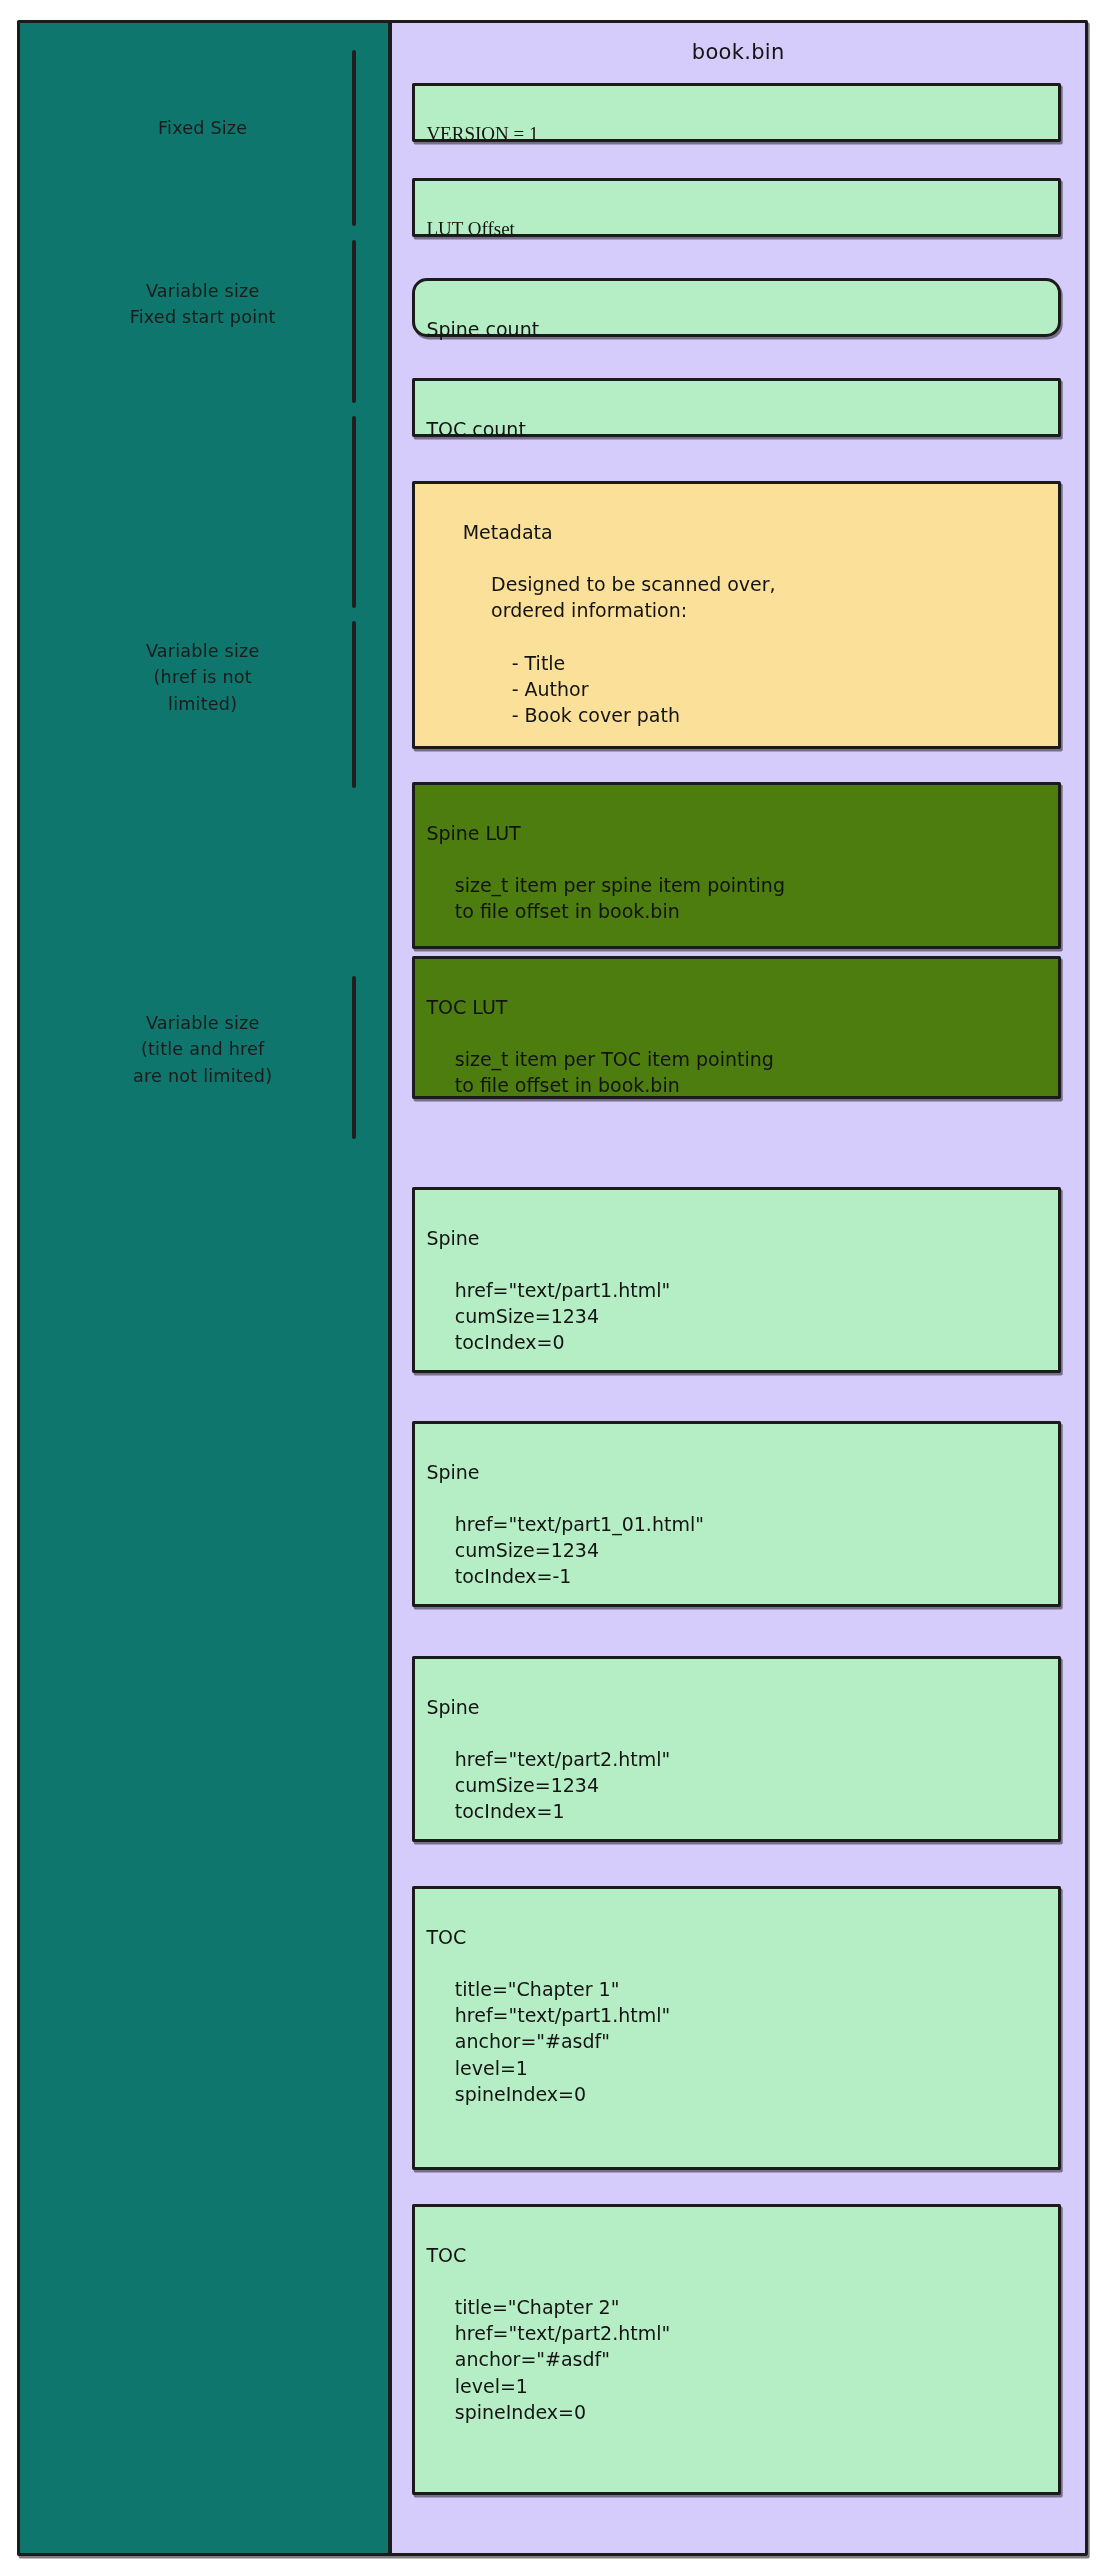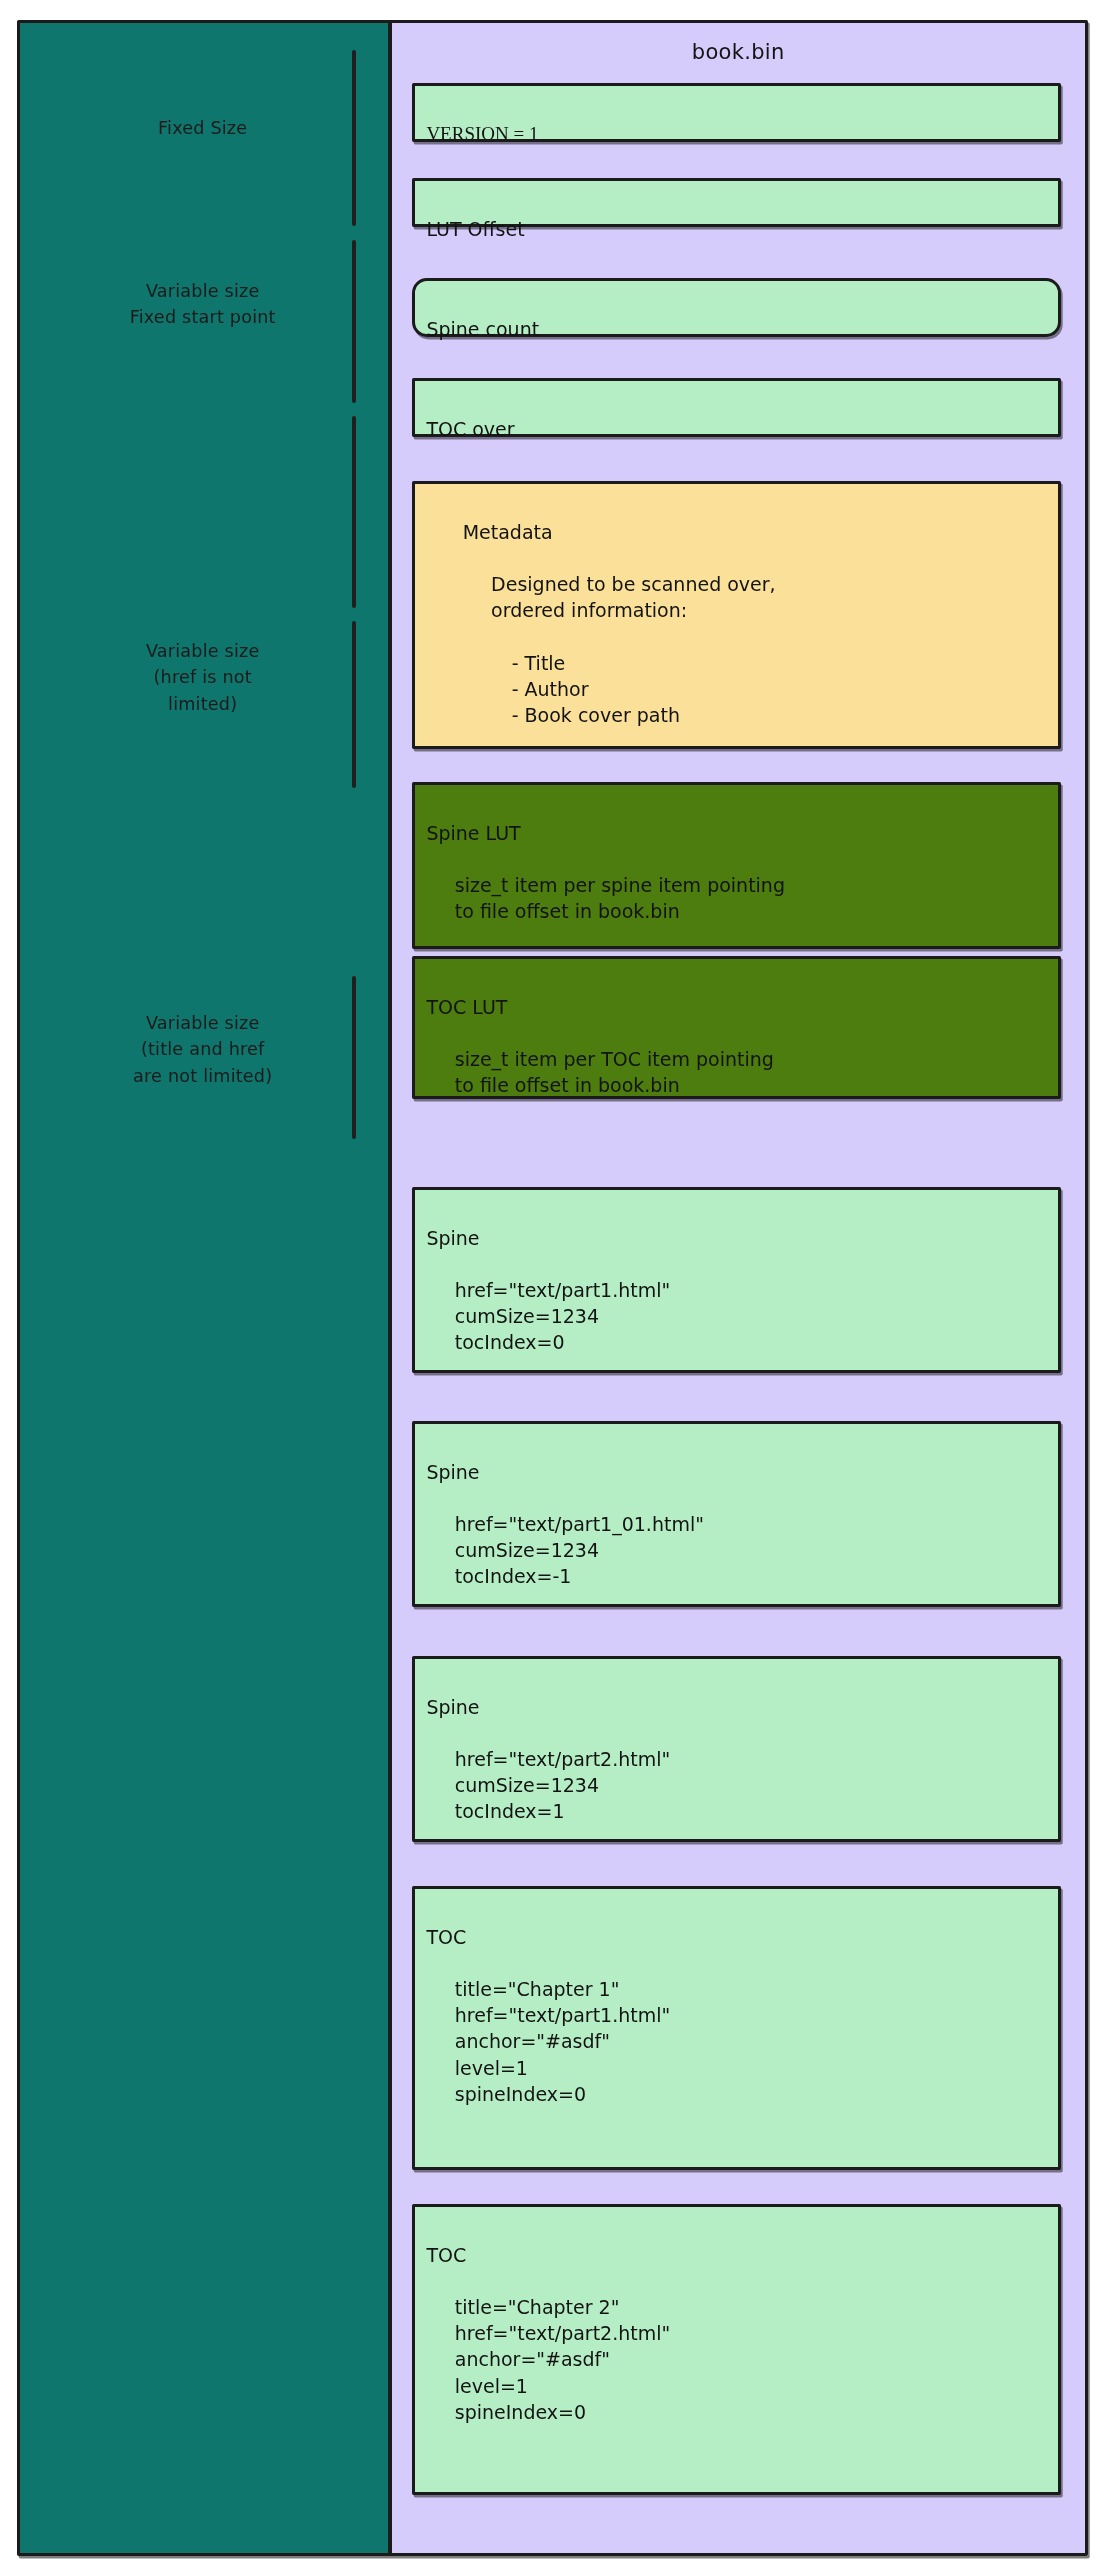--- a/index.html
+++ b/index.html
@@ -121,30 +121,30 @@
     </div>
 
     <div class="rightcol">
 
       <div class="filetitle">book.bin</div>
 
       <div class="box green" style="top:60px;height:59px;font-family:Liberation Serif, serif;">
         <span class="hdr">VERSION = 1</span>
       </div>
 
-      <div class="box green" style="top:155px;height:49px;">
+      <div class="box green" style="top:155px;height:59px;font-family:Liberation Serif, serif;">
         <span class="hdr">LUT Offset</span>
       </div>
 
       <div class="box green" style="top:255px;height:59px;border-radius:15px;">
         <span class="hdr">Spine count</span>
       </div>
 
       <div class="box green" style="top:355px;height:59px;">
-        <span class="hdr">TOC over</span>
+        <span class="hdr">TOC count</span>
       </div>
 
       <div class="box yellow" style="top:458px;height:268px;">
         <span class="hdr">Metadata</span>
         <span class="body">Designed to be scanned over,
 ordered information:</span>
         <span class="body2">- Title
 - Author
 - Book cover path</span>
       </div>

